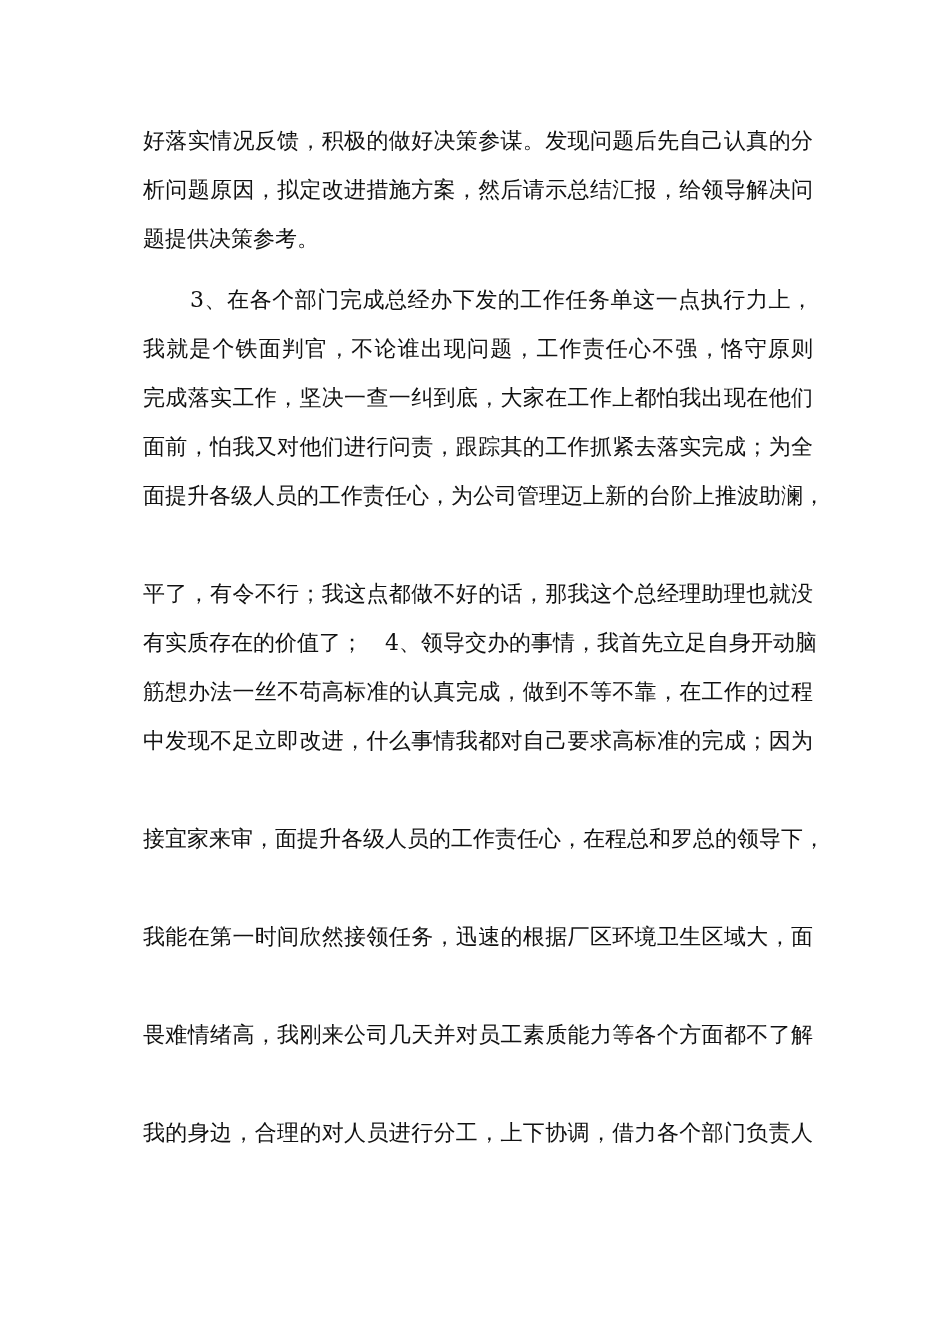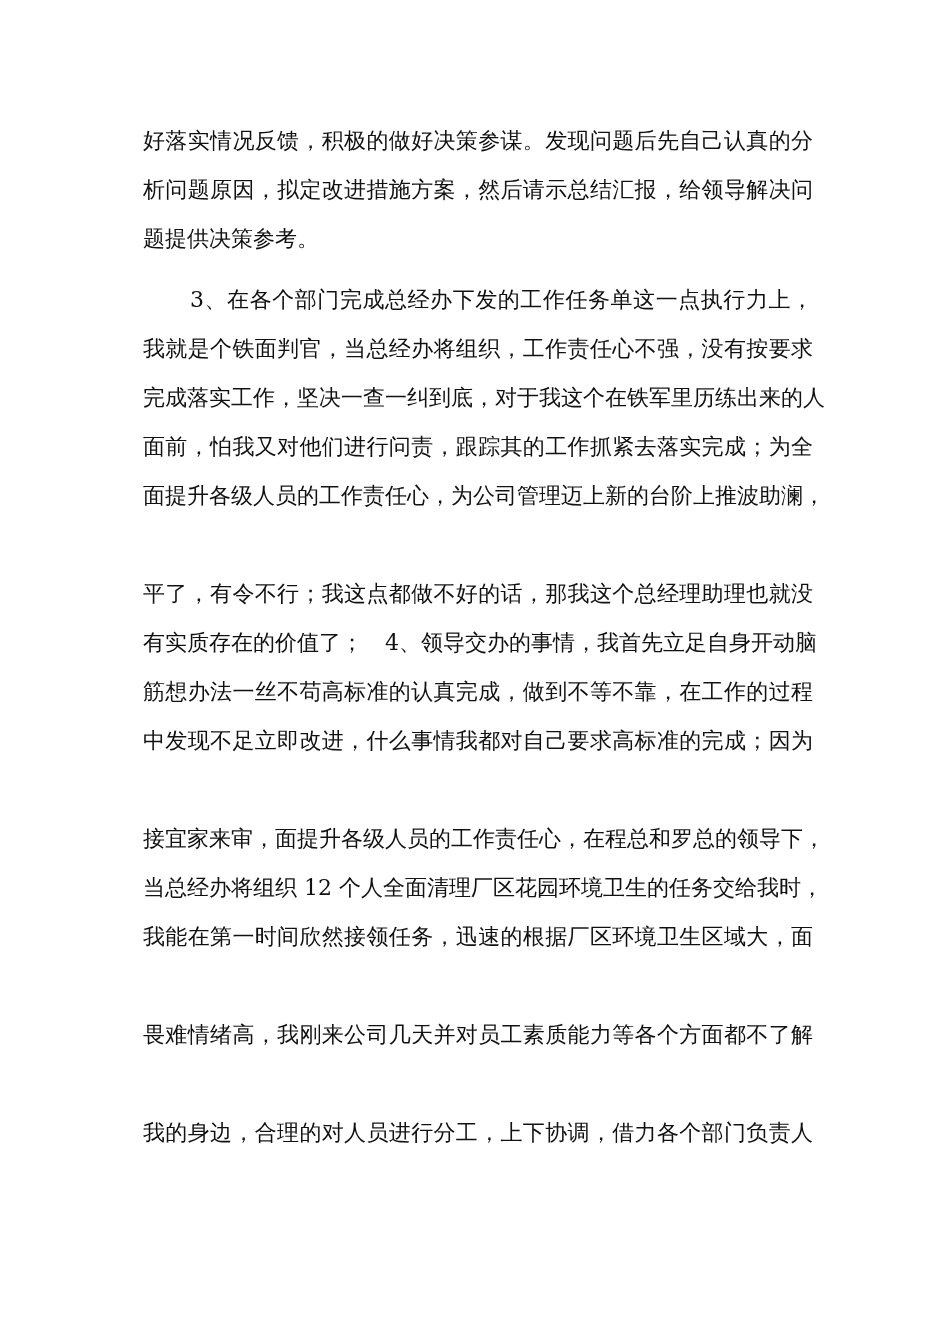--- a/index.html
+++ b/index.html
@@ -18,26 +18,25 @@
 </head>
 <body>
 
 <div class="page">
 
   <div class="line" style="top:126px">好落实情况反馈，积极的做好决策参谋。发现问题后先自己认真的分</div>
   <div class="line" style="top:175px">析问题原因，拟定改进措施方案，然后请示总结汇报，给领导解决问</div>
   <div class="line last" style="top:224px">题提供决策参考。</div>
 
   <div class="line indent" style="top:285px">3、在各个部门完成总经办下发的工作任务单这一点执行力上，</div>
-  <div class="line" style="top:334px">我就是个铁面判官，当总经办将组织，工作责任心不强，没有按要求</div>
-  <div class="line" style="top:383px">完成落实工作，坚决一查一纠到底，对于我这个在铁军里历练出来的人</div>
+  <div class="line" style="top:334px">我就是个铁面判官，不论谁出现问题，工作责任心不强，恪守原则</div>
+  <div class="line" style="top:383px">完成落实工作，坚决一查一纠到底，大家在工作上都怕我出现在他们</div>
   <div class="line" style="top:432px">面前，怕我又对他们进行问责，跟踪其的工作抓紧去落实完成；为全</div>
   <div class="line" style="top:481px">面提升各级人员的工作责任心，为公司管理迈上新的台阶上推波助澜，</div>
   <div class="line" style="top:579px">平了，有令不行；我这点都做不好的话，那我这个总经理助理也就没</div>
   <div class="line" style="top:628px">有实质存在的价值了；　4、领导交办的事情，我首先立足自身开动脑</div>
   <div class="line" style="top:677px">筋想办法一丝不苟高标准的认真完成，做到不等不靠，在工作的过程</div>
   <div class="line" style="top:726px">中发现不足立即改进，什么事情我都对自己要求高标准的完成；因为</div>
   <div class="line" style="top:824px">接宜家来审，面提升各级人员的工作责任心，在程总和罗总的领导下，</div>
-  <div class="line" style="top:873px">当总经办将组织 12 个人全面清理厂区花园环境卫生的任务交给我时，</div>
   <div class="line" style="top:922px">我能在第一时间欣然接领任务，迅速的根据厂区环境卫生区域大，面</div>
   <div class="line" style="top:1020px">畏难情绪高，我刚来公司几天并对员工素质能力等各个方面都不了解</div>
   <div class="line" style="top:1118px">我的身边，合理的对人员进行分工，上下协调，借力各个部门负责人</div>
 </div>
 
 </body></html>

